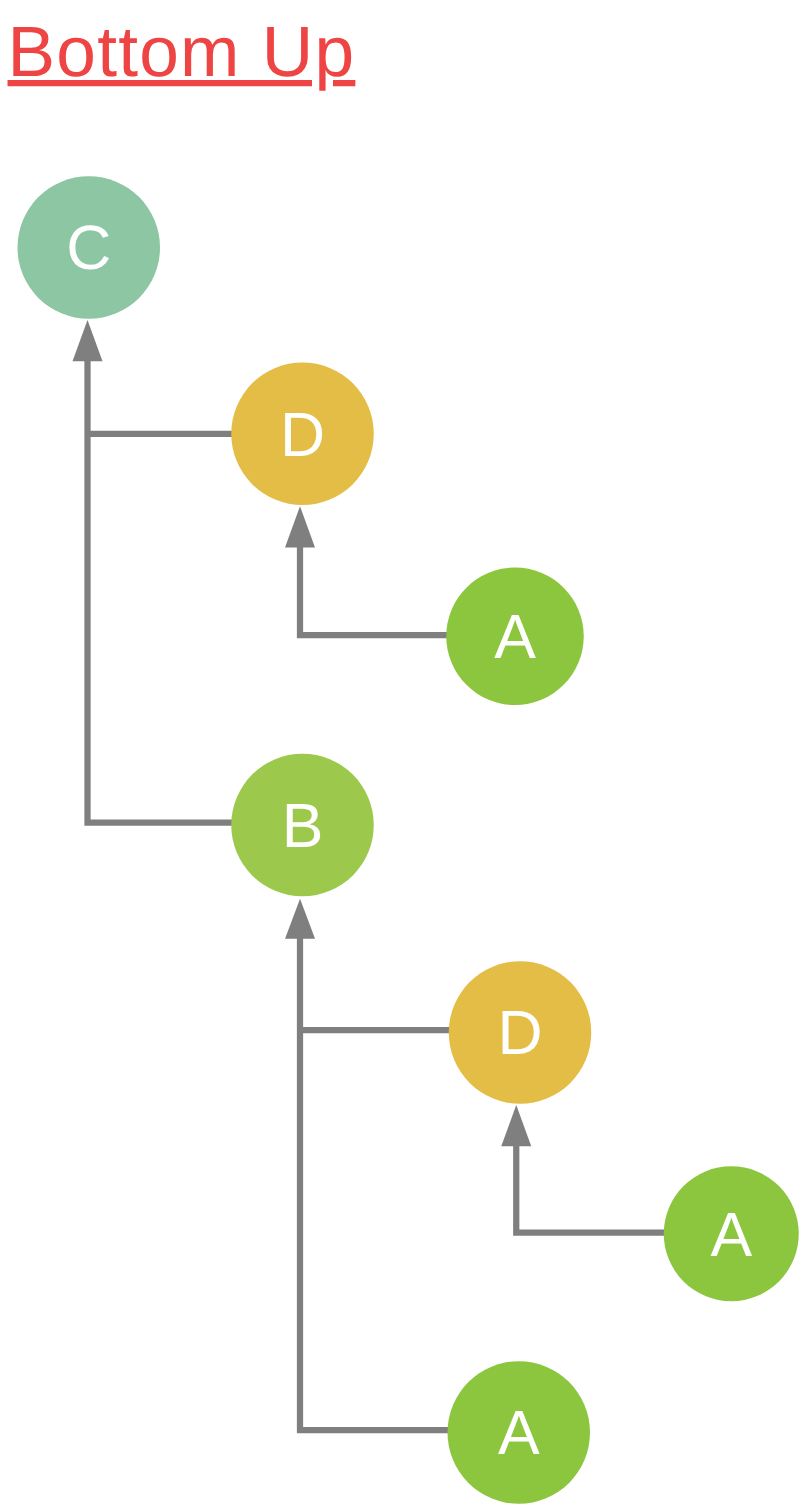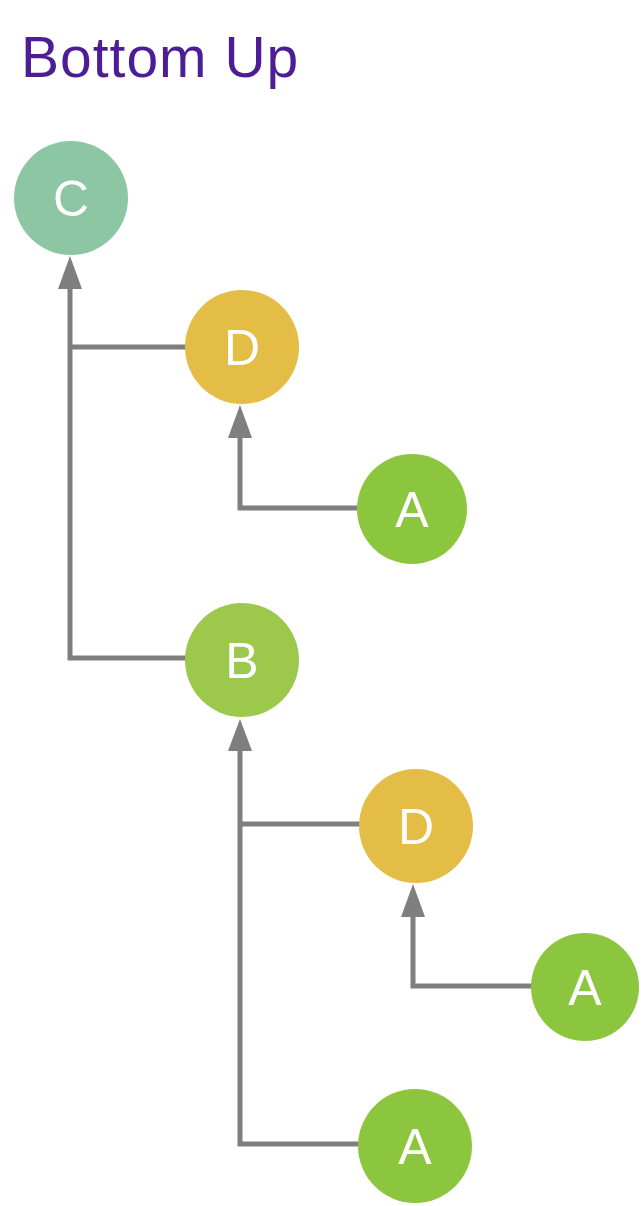--- a/index.html
+++ b/index.html
@@ -12,26 +12,27 @@
     position: relative;
     width: 642px;
     height: 1206px;
     background: #ffffff;
     overflow: hidden;
   }
   .diagram-title {
     position: absolute;
     left: 6px;
     top: 10px;
-    margin: 15px;
+    margin: 0;
     font-size: 57px;
     font-weight: 300;
     letter-spacing: 1px;
-    color: #4c1d95;
+    color: #ef4444;
     line-height: 1.15;
+    text-decoration: underline;
   }
   svg.tree {
     position: absolute;
     left: 0;
     top: 0;
   }
   .edge {
     fill: none;
     stroke: #7f7f7f;
     stroke-width: 5;

